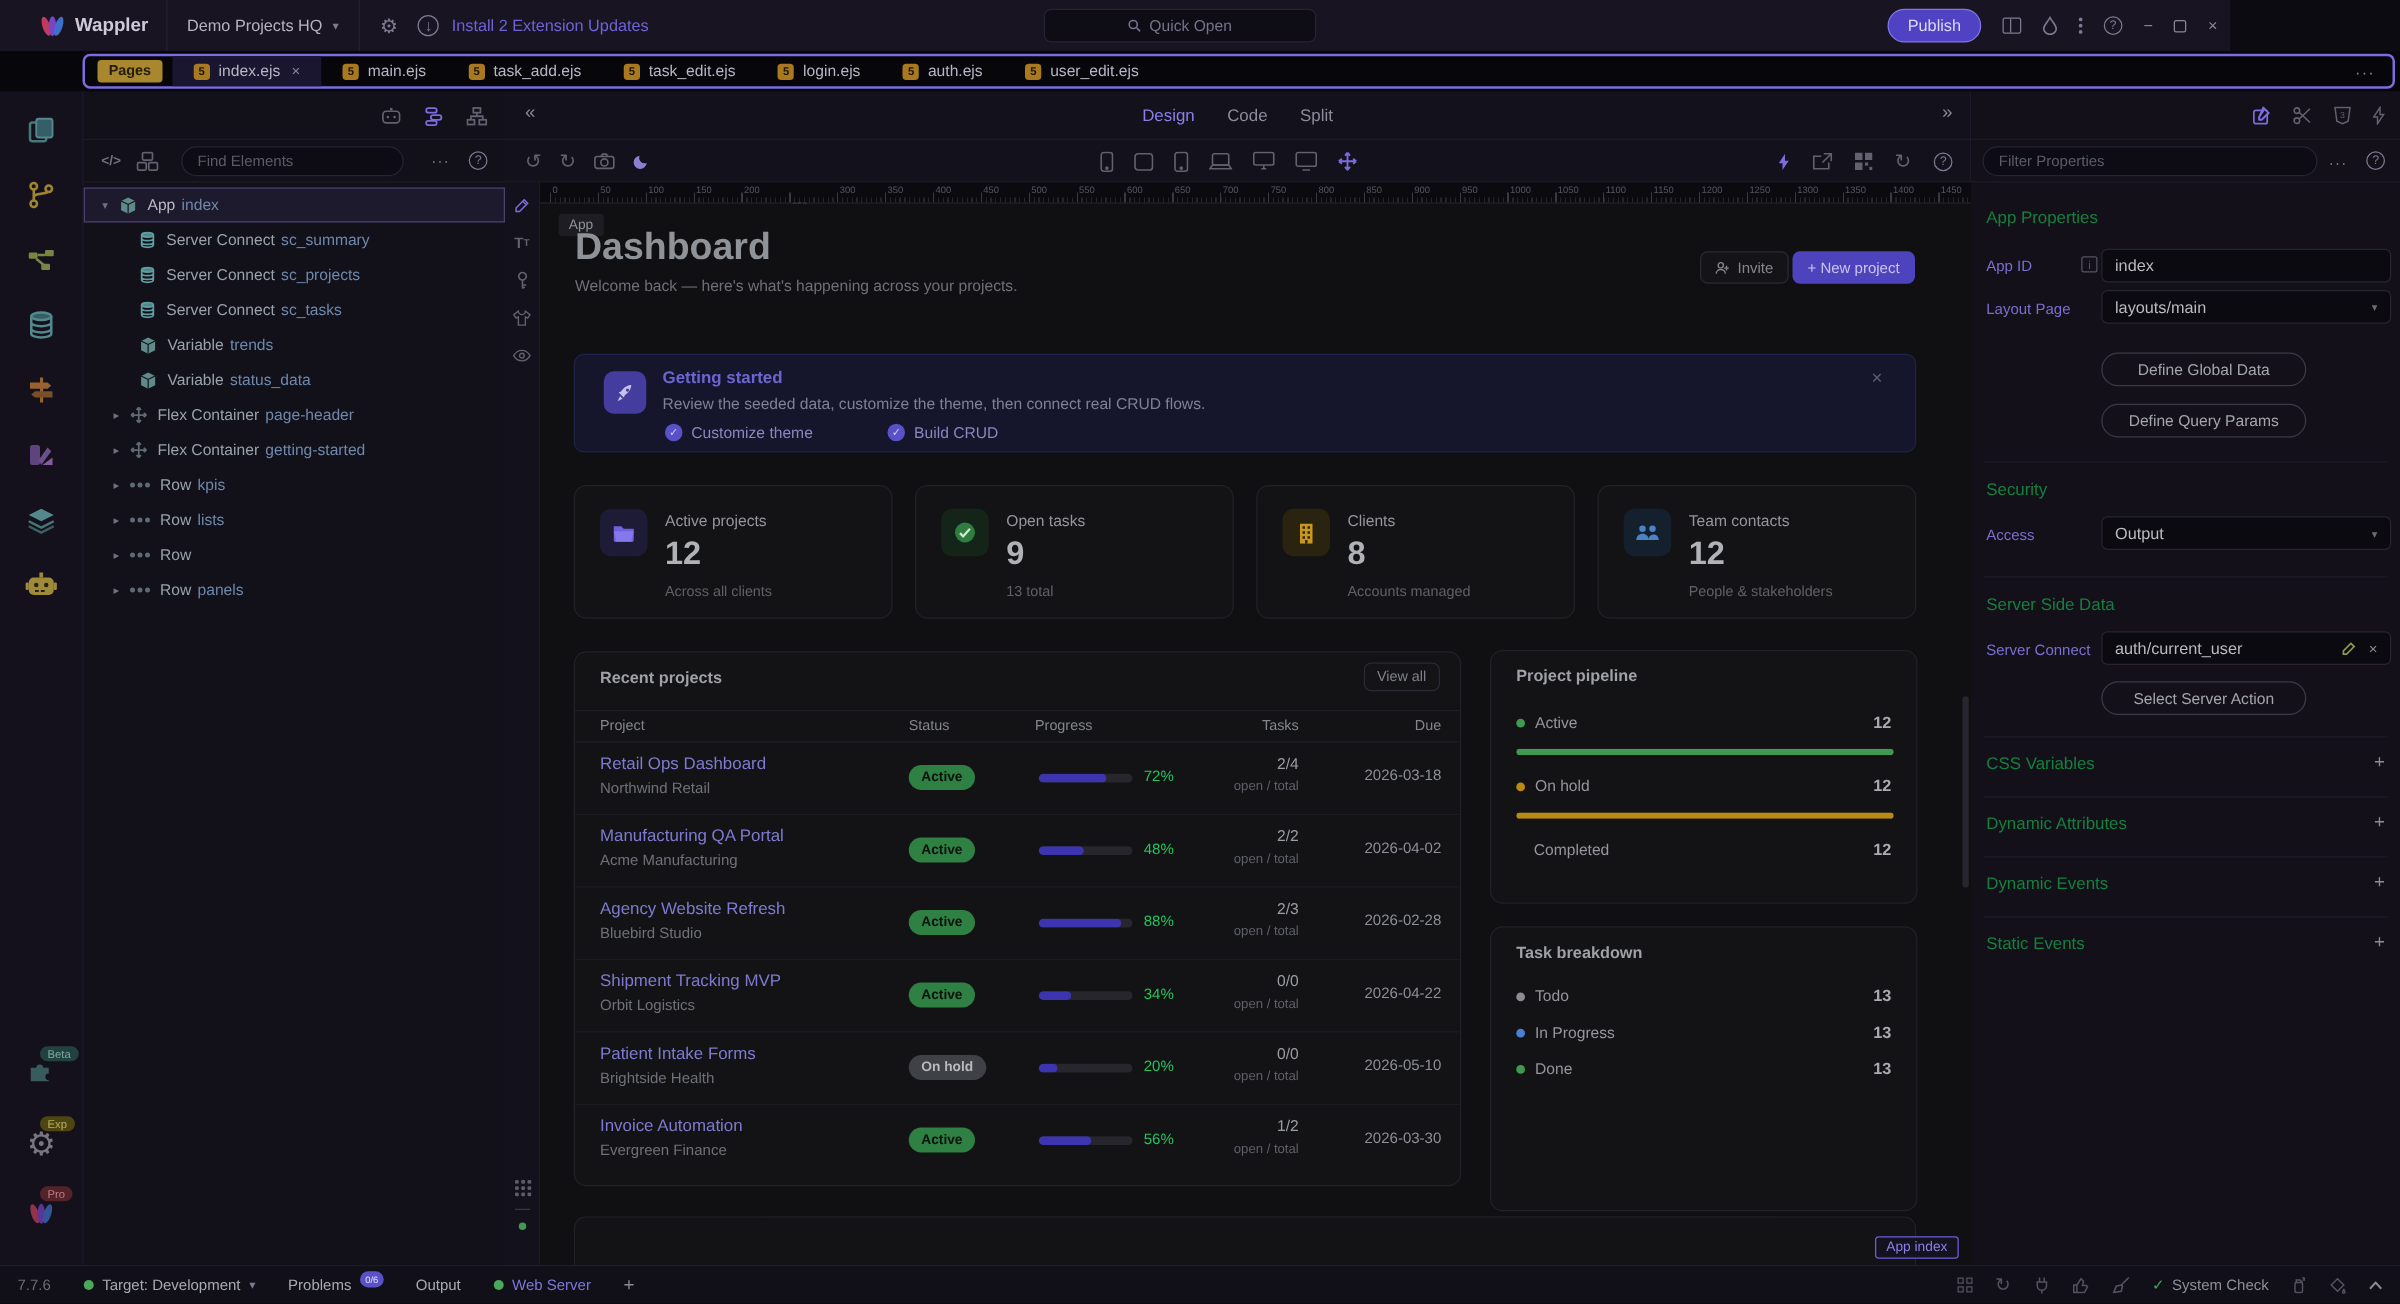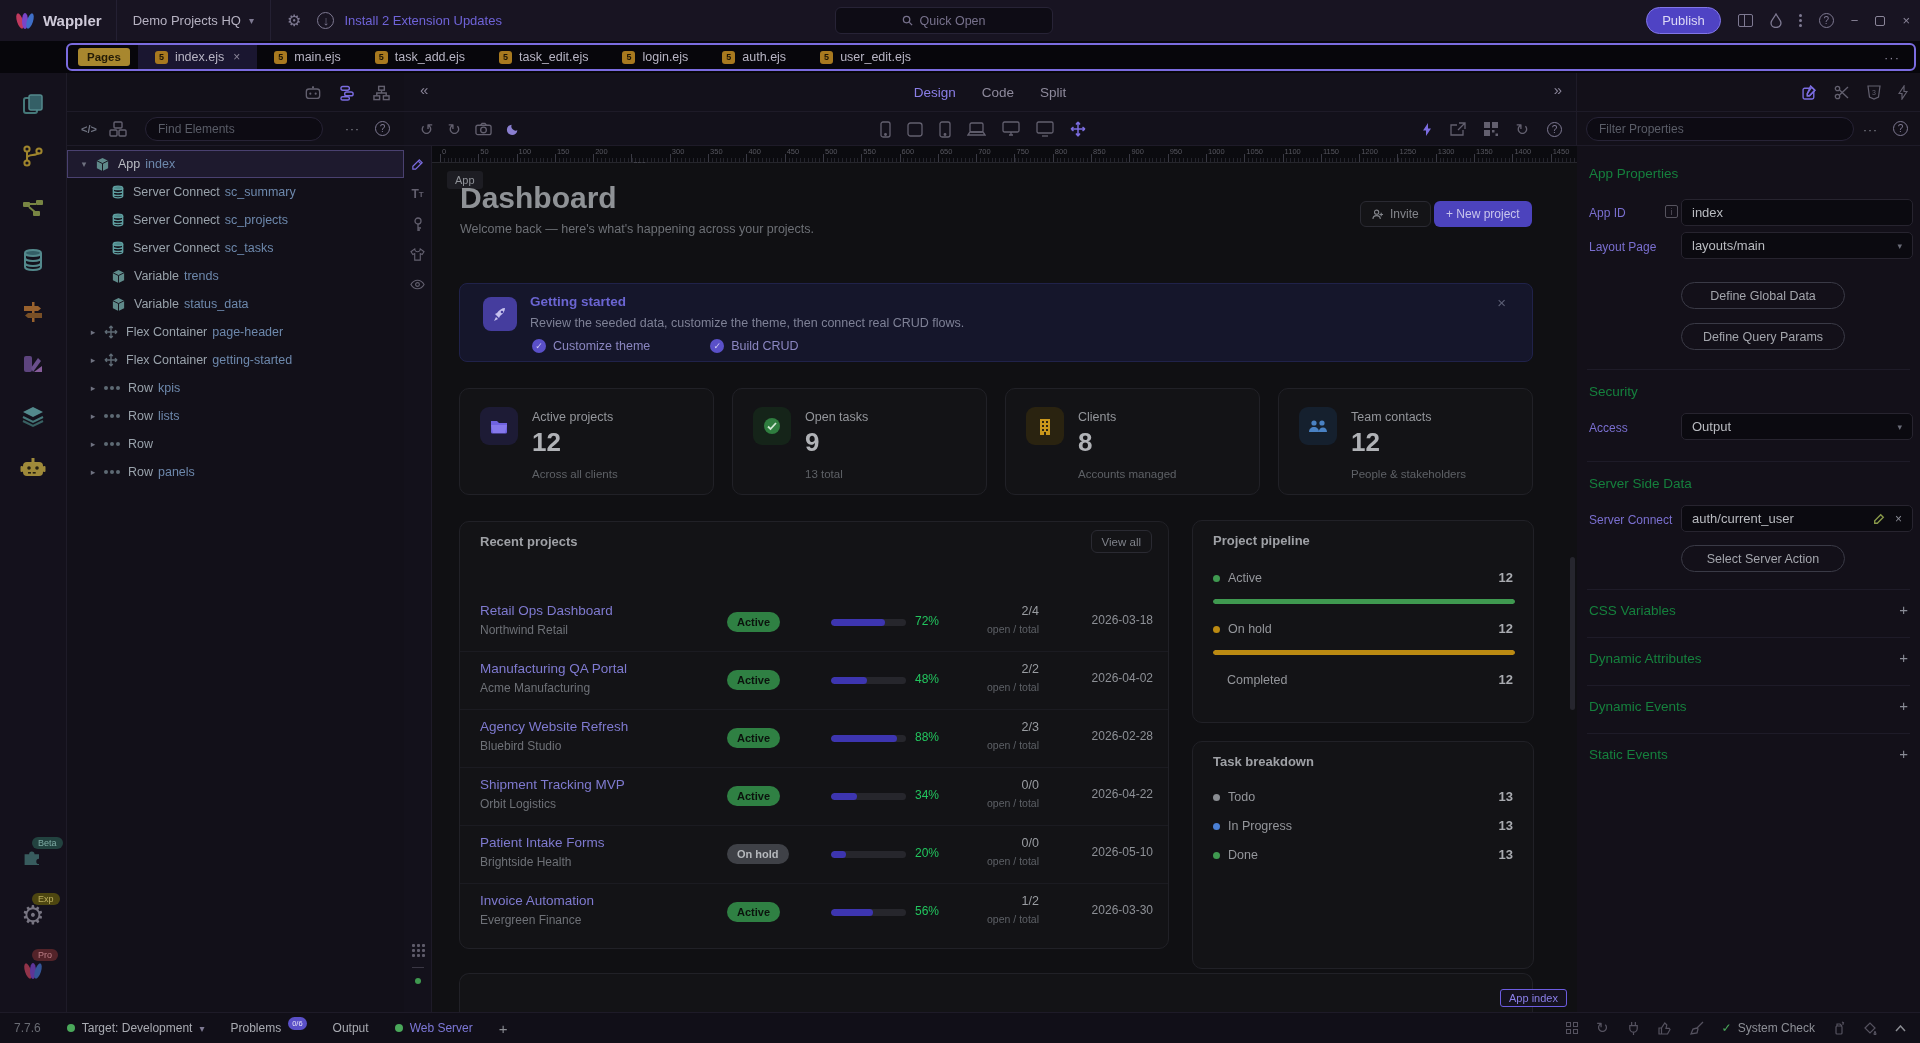--- a/index.html
+++ b/index.html
@@ -2,22 +2,22 @@
 <html><head>
 <meta charset="utf-8">
 <style>
   * { margin:0; padding:0; box-sizing:border-box; }
   html,body { background:#0d0b12; }
   #app { position:relative; width:1920px; height:1043px; overflow:hidden;
          background:#0d0b12; font-family:"Liberation Sans", sans-serif; color:#a9abb2; }
   svg { display:block; }
 
   
-  #topbar { position:absolute; left:0; top:0; width:1920px; height:41px; background:#181422;
-            display:flex; align-items:center; }
+  #topbar { position:absolute; left:0; top:0; width:1784px; height:41px; background:#181422;
+            display:flex; align-items:center;padding-left:17px; }
   .brand { display:flex; align-items:center; gap:7px; padding:0 14px; }
   .brand-name { font-size:15px; font-weight:bold; color:#cfcad9; }
   .proj-sel { display:flex; align-items:center; gap:8px; height:41px; padding:0 16px;
               border-left:1px solid #242033; border-right:1px solid #242033; color:#b6b2c2; font-size:13px; cursor:default; }
   .caret { color:#7e7992; font-size:10px; }
   .tb-icon { color:#7e7992; font-size:16px; margin-left:16px; }
   .update-link { color:#6f63d8; font-size:13px; margin-left:10px; }
   .quickopen { position:absolute; left:835px; top:7px; width:218px; height:27px; background:#0e0c15;
                border:1px solid #272336; border-radius:6px; display:flex; align-items:center; justify-content:center;
                gap:6px; color:#77718c; font-size:12.5px; }
@@ -766,20 +766,27 @@
             </svg>
         </span>
         <span class="kpi-label">Team contacts</span>
         <span class="kpi-value">12</span>
         <span class="kpi-cap">People &amp; stakeholders</span>
       </div>
 
       <div class="panel" style="left:27px; top:358px; width:710px; height:428px;">
         <span class="panel-title">Recent projects</span>
         <span class="viewall">View all</span>
+        <div class="thead">
+          <span class="th-project">Project</span>
+          <span class="th-status">Status</span>
+          <span class="th-progress">Progress</span>
+          <span class="th-tasks">Tasks</span>
+          <span class="th-due">Due</span>
+        </div>
         <div class="prow" style="top:72px">
           <span class="p-name">Retail Ops Dashboard</span>
           <span class="p-client">Northwind Retail</span>
           <span class="p-badge badge-active">Active</span>
           <span class="p-bar">
               <i style="width: 72%;"></i>
             </span>
           <span class="p-pct">72%</span>
           <span class="p-tasks">2/4</span>
           <span class="p-tasks-cap">open / total</span>

